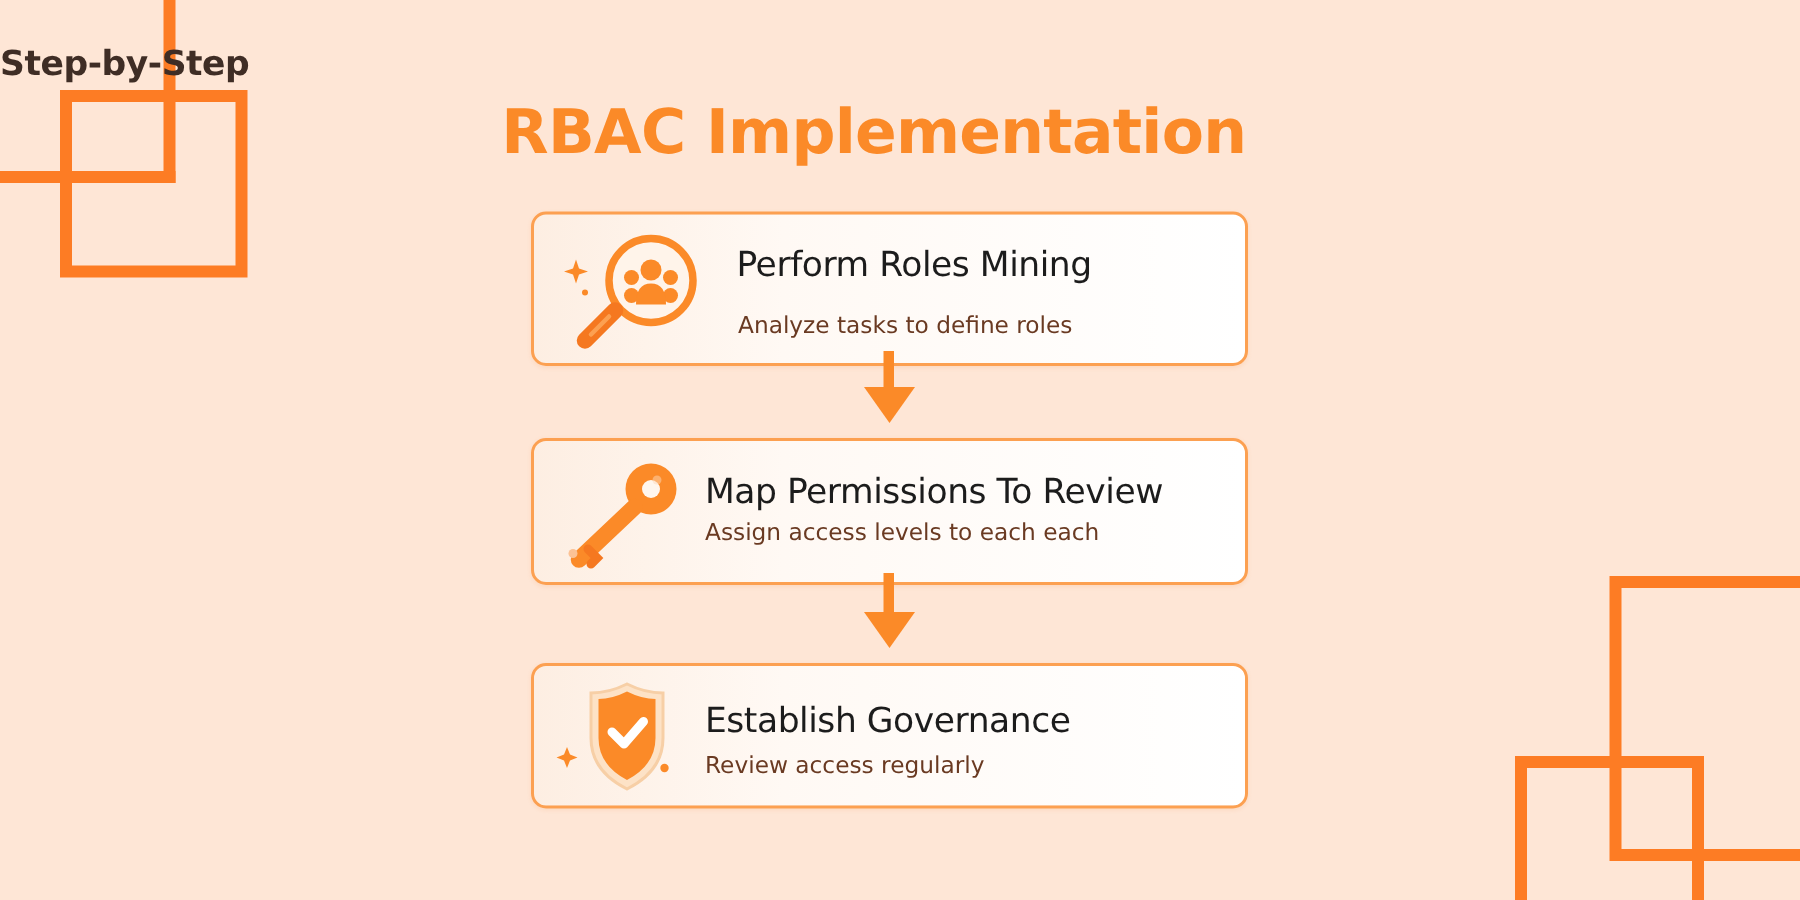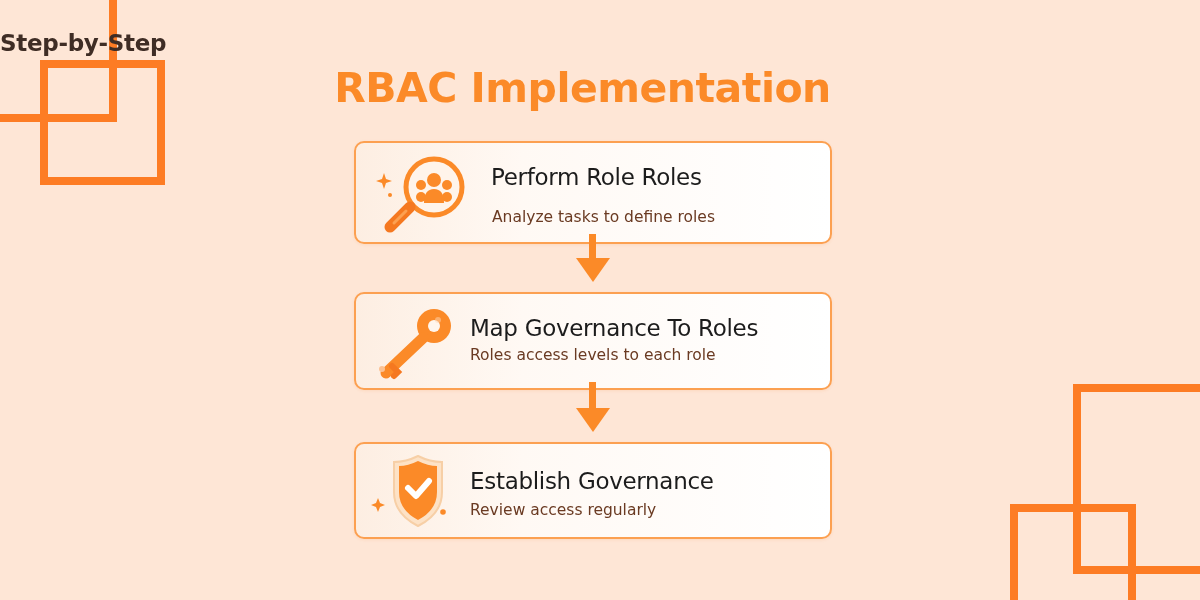--- a/index.html
+++ b/index.html
@@ -72,40 +72,40 @@
     <circle cx="68" cy="38" r="28" fill="#fff4ea" stroke="#fb8a28" stroke-width="5"></circle>
     <circle cx="68" cy="31" r="7" fill="#fb8a28"></circle>
     <circle cx="55" cy="36" r="5" fill="#fb8a28"></circle>
     <circle cx="81" cy="36" r="5" fill="#fb8a28"></circle>
     <circle cx="55" cy="48" r="5" fill="#fb8a28"></circle>
     <circle cx="81" cy="48" r="5" fill="#fb8a28"></circle>
     <path d="M58 54 Q58 40 68 40 Q78 40 78 54 Z" fill="#fb8a28"></path>
     <path d="M44 58 L24 78" stroke="#f57820" stroke-width="11" stroke-linecap="round"></path>
     <path d="M40 62 L28 74" stroke="#fca051" stroke-width="3" stroke-linecap="round"></path>
   </svg>
-  <div class="card-title">Perform Role Roles</div>
+  <div class="card-title">Perform Roles Mining</div>
   <div class="card-desc">Analyze tasks to define roles</div>
 </div>
 
 <svg class="arrow" style="top:234px;" width="36" height="50" viewBox="0 0 36 50">
   <rect x="14" y="0" width="7" height="26" fill="#fb8a28"></rect>
   <path d="M1 24 L35 24 L18 48 Z" fill="#fb8a28"></path>
 </svg>
 
 <div class="card card-2">
   <svg class="icon" style="left:14px; top:4px;" width="90" height="90" viewBox="0 0 90 90">
     <circle cx="64" cy="28" r="17" fill="#fb8a28"></circle>
     <circle cx="64" cy="28" r="6" fill="#fff6ee"></circle>
     <path d="M53 40 L16 75" stroke="#fb8a28" stroke-width="11" stroke-linecap="round"></path>
     <path d="M22 68 L28 74 L24 78" stroke="#f57820" stroke-width="6" fill="none" stroke-linecap="round"></path>
     <circle cx="12" cy="71" r="3" fill="#fcc294"></circle>
     <circle cx="68" cy="22" r="3" fill="#fdd8b8" opacity="0.5"></circle>
   </svg>
-  <div class="card-title">Map Governance To Roles</div>
-  <div class="card-desc">Roles access levels to each role</div>
+  <div class="card-title">Map Permissions To Review</div>
+  <div class="card-desc">Assign access levels to each each</div>
 </div>
 
 <svg class="arrow" style="top:382px;" width="36" height="52" viewBox="0 0 36 52">
   <rect x="14" y="0" width="7" height="28" fill="#fb8a28"></rect>
   <path d="M1 26 L35 26 L18 50 Z" fill="#fb8a28"></path>
 </svg>
 
 <div class="card card-3">
   <svg class="icon" style="left:10px; top:4px;" width="100" height="88" viewBox="0 0 100 88">
     <path d="M12 50 L14 55 L19 57 L14 59 L12 64 L10 59 L5 57 L10 55 Z" fill="#fb8a28"></path>

